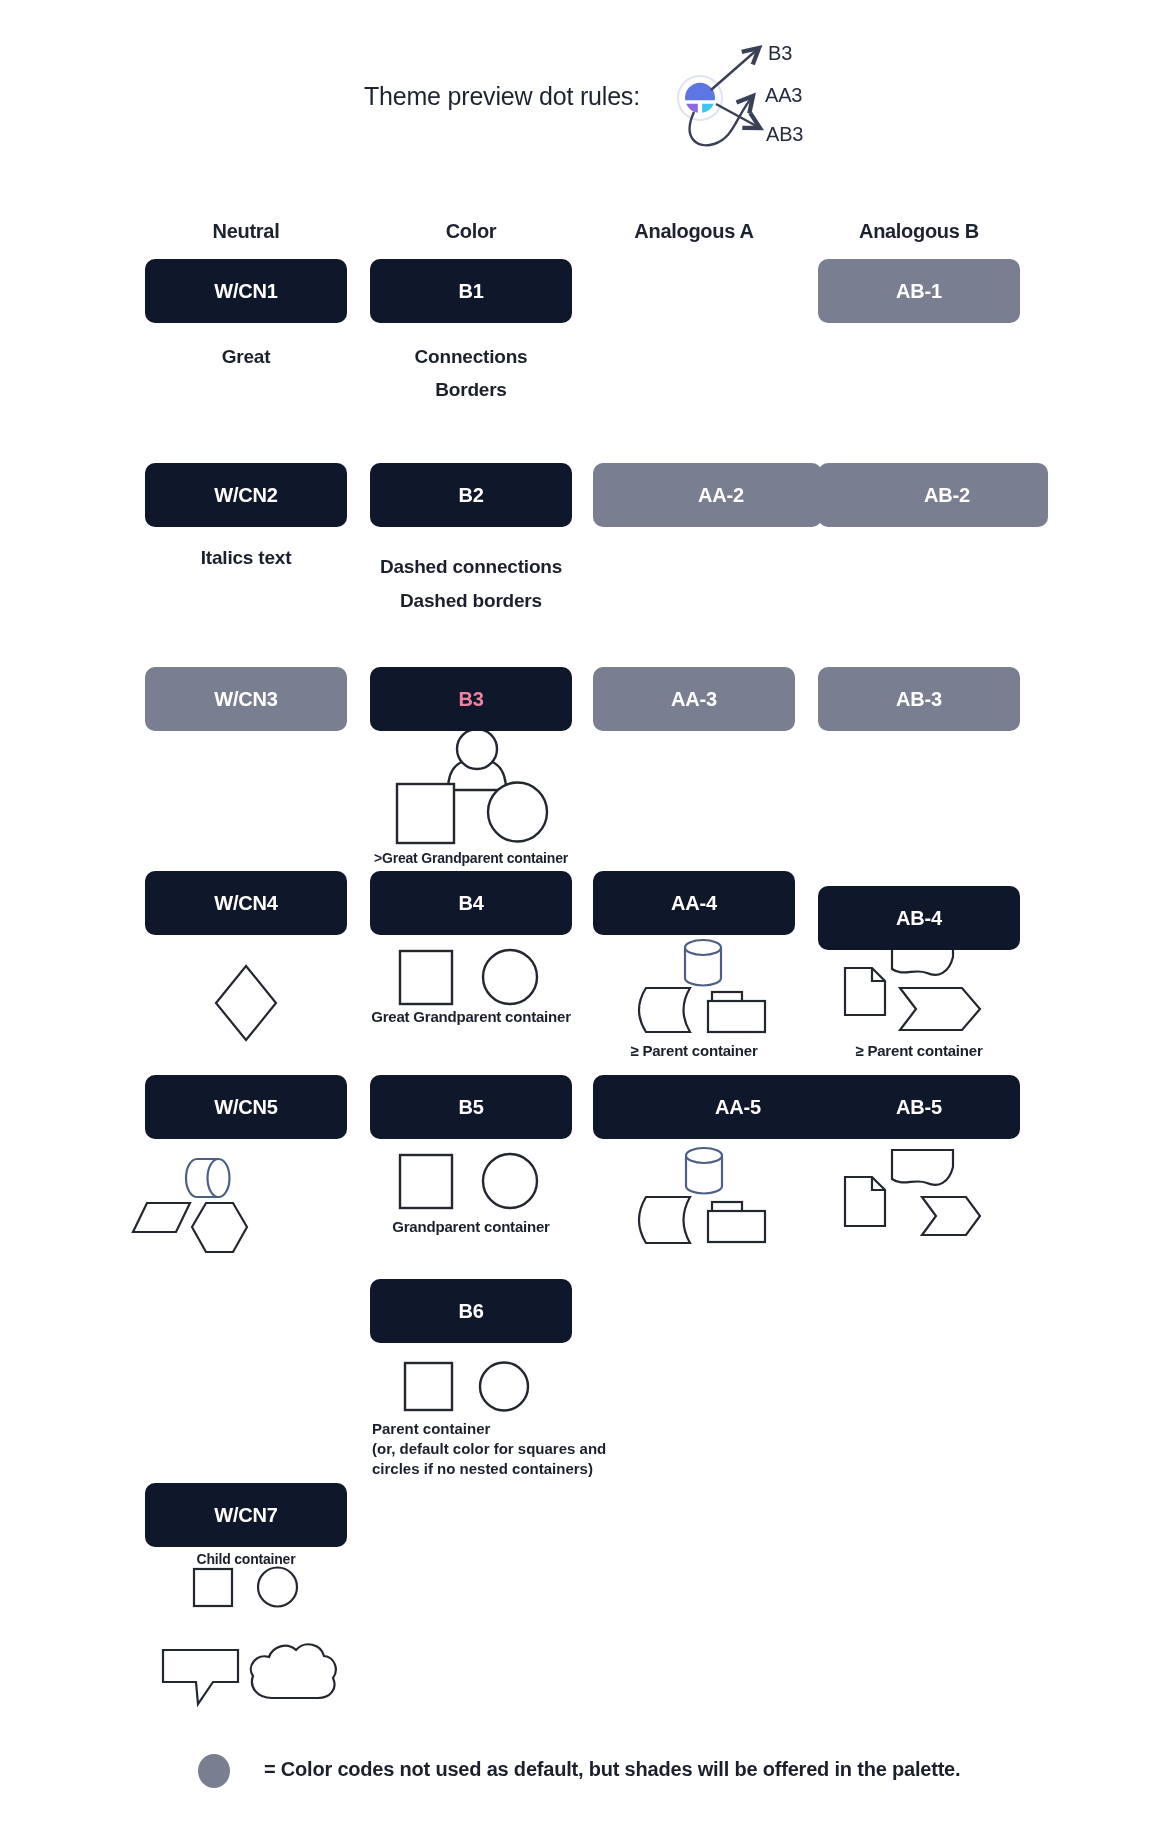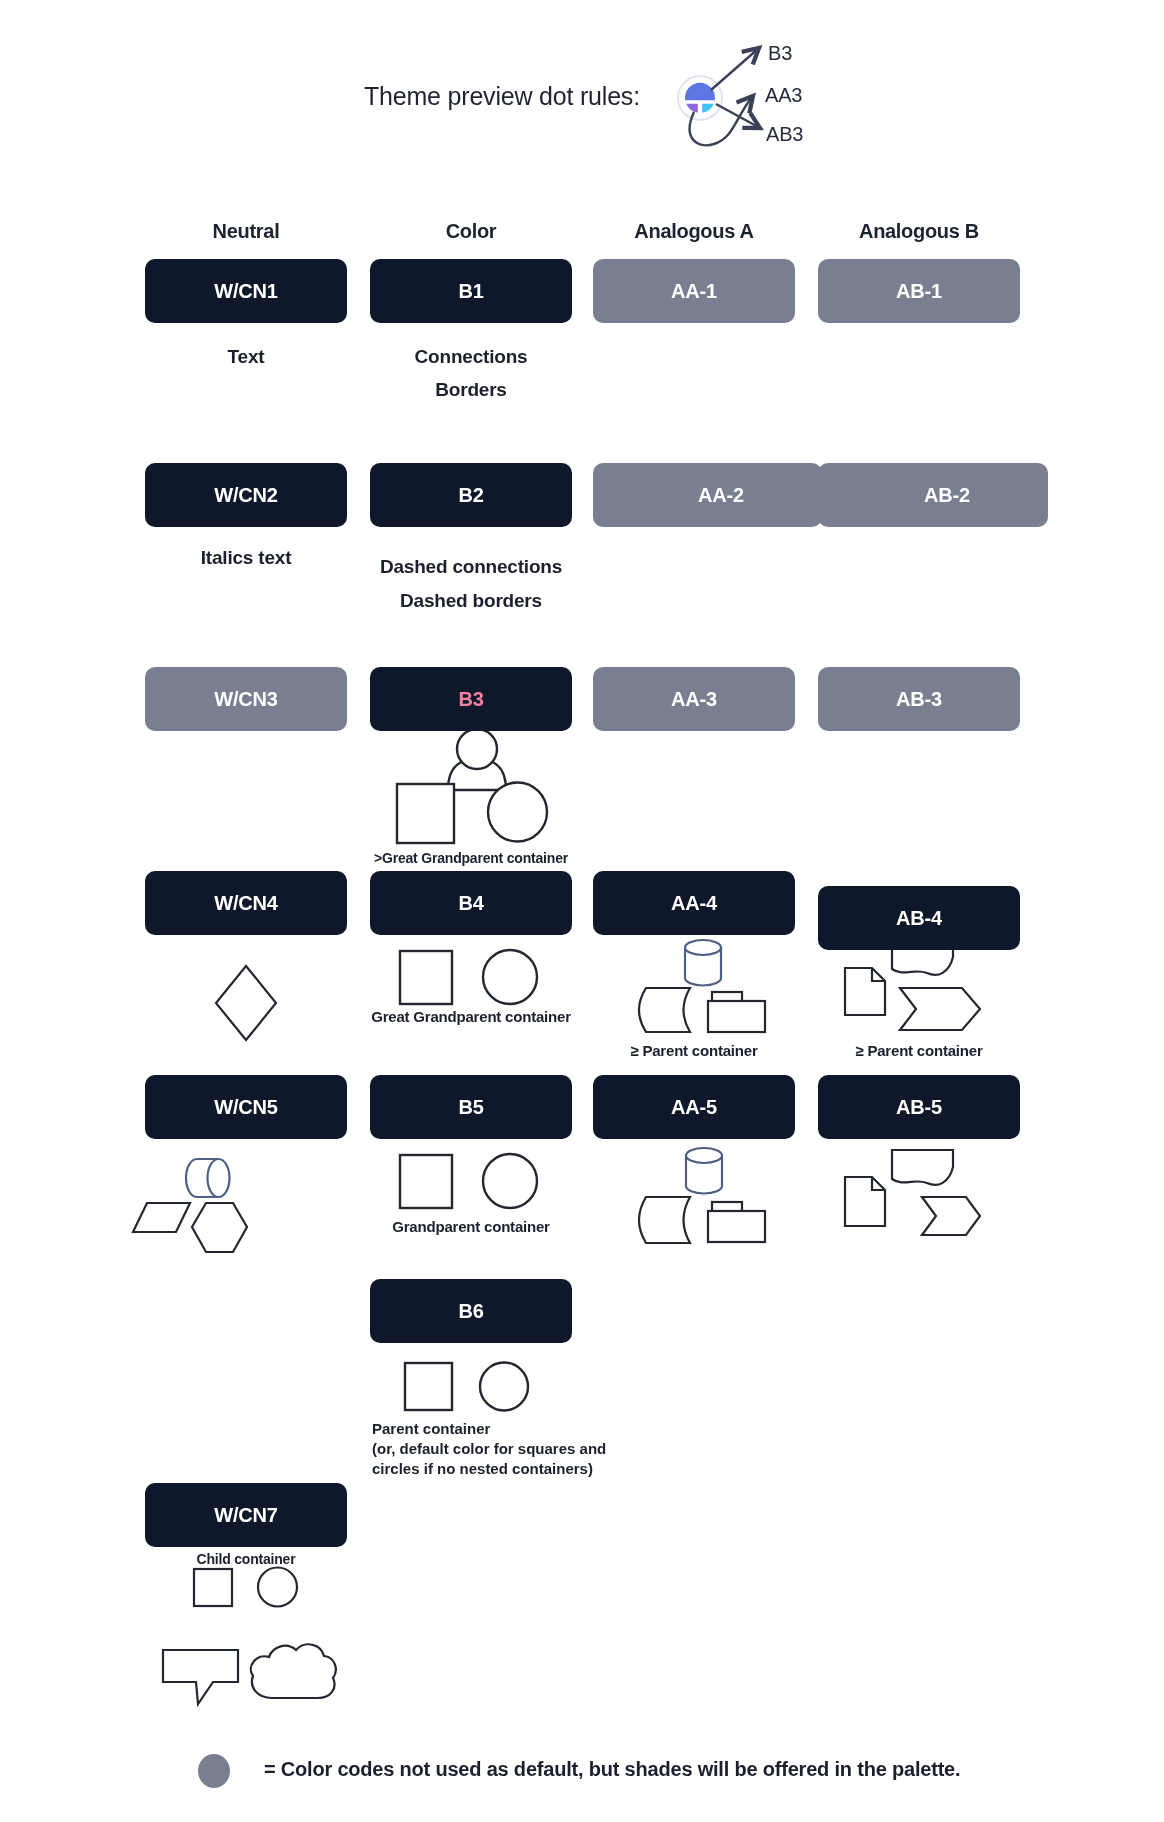--- a/index.html
+++ b/index.html
@@ -156,24 +156,23 @@
     </g>
   </svg>
 
   <div class="col-header" style="left:145px;top:220px;">Neutral</div>
   <div class="col-header" style="left:370px;top:220px;">Color</div>
   <div class="col-header" style="left:593px;top:220px;">Analogous A</div>
   <div class="col-header" style="left:818px;top:220px;">Analogous B</div>
 
   <div class="sw dark" style="left:145px;top:259px;">W/CN1</div>
   <div class="sw dark" style="left:370px;top:259px;">B1</div>
-  <div class="sw gray" style="left:593px;top:259px;">AA-1</div>
   <div class="sw gray" style="left:818px;top:259px;">AB-1</div>
 
-  <div class="cap cap-lg" style="left:145px;top:346px;">Text</div>
+  <div class="cap cap-lg" style="left:145px;top:346px;">Great</div>
   <div class="cap cap-lg" style="left:370px;top:346px;">Connections</div>
   <div class="cap cap-lg" style="left:370px;top:379px;">Borders</div>
 
   <div class="sw dark" style="left:145px;top:463px;">W/CN2</div>
   <div class="sw dark" style="left:370px;top:463px;">B2</div>
   <div class="sw gray" style="left:593px;top:463px;padding-left:27px;">AA-2</div>
   <div class="sw gray" style="left:818px;top:463px;padding-left:28px;">AB-2</div>
 
   <div class="cap cap-lg" style="left:145px;top:547px;">Italics text</div>
   <div class="cap cap-lg" style="left:370px;top:556px;">Dashed connections</div>
@@ -190,21 +189,21 @@
   <div class="sw dark" style="left:370px;top:871px;">B4</div>
   <div class="sw dark" style="left:593px;top:871px;">AA-4</div>
   <div class="sw dark" style="left:818px;top:886px;text-align:right;">AB-4</div>
 
   <div class="cap cap-md" style="left:370px;top:1008px;">Great Grandparent container</div>
   <div class="cap cap-md" style="left:593px;top:1042px;">≥ Parent container</div>
   <div class="cap cap-md" style="left:818px;top:1042px;">≥ Parent container</div>
 
   <div class="sw dark" style="left:145px;top:1075px;">W/CN5</div>
   <div class="sw dark" style="left:370px;top:1075px;">B5</div>
-  <div class="sw dark" style="left:593px;top:1075px;">AA-5</div>
+  <div class="sw dark" style="left:593px;top:1075px;padding-left:44px;">AA-5</div>
   <div class="sw dark" style="left:818px;top:1075px;">AB-5</div>
 
   <div class="cap cap-md" style="left:370px;top:1218px;">Grandparent container</div>
 
   <div class="sw dark" style="left:370px;top:1279px;">B6</div>
 
   <div class="b6cap">
     <div>Parent container</div>
     <div>(or, default color for squares and</div>
     <div>circles if no nested containers)</div>

